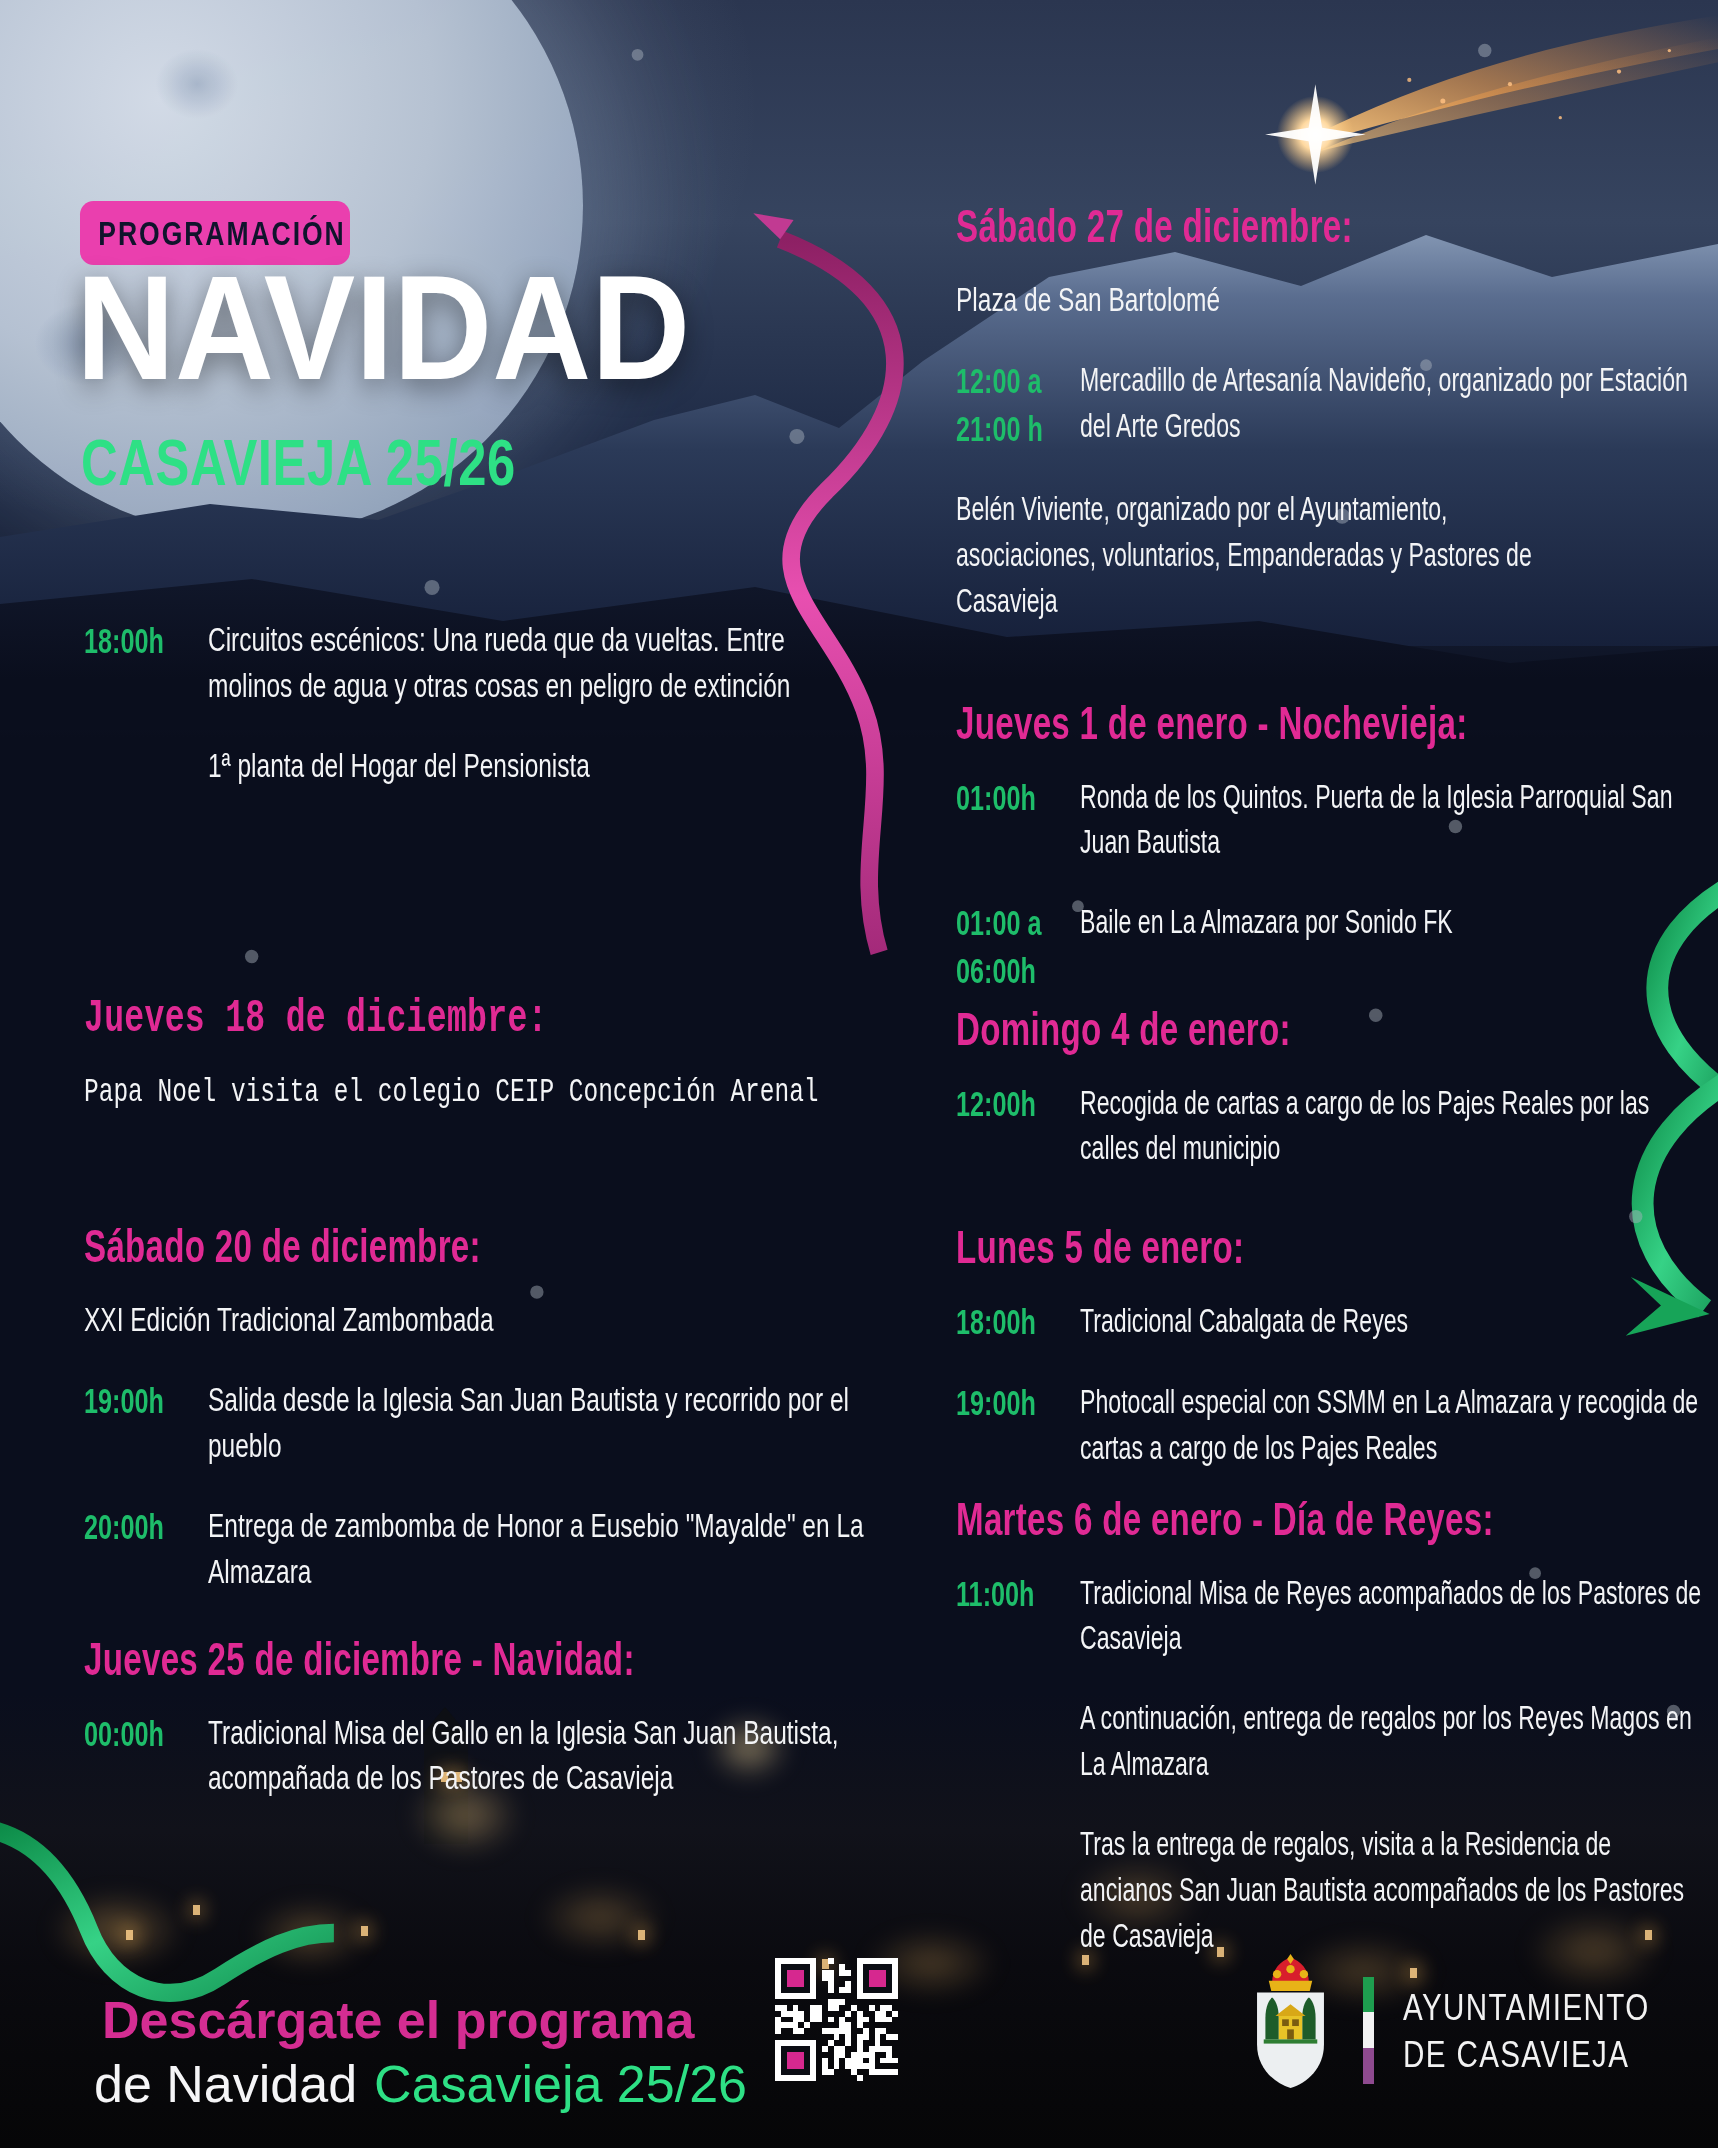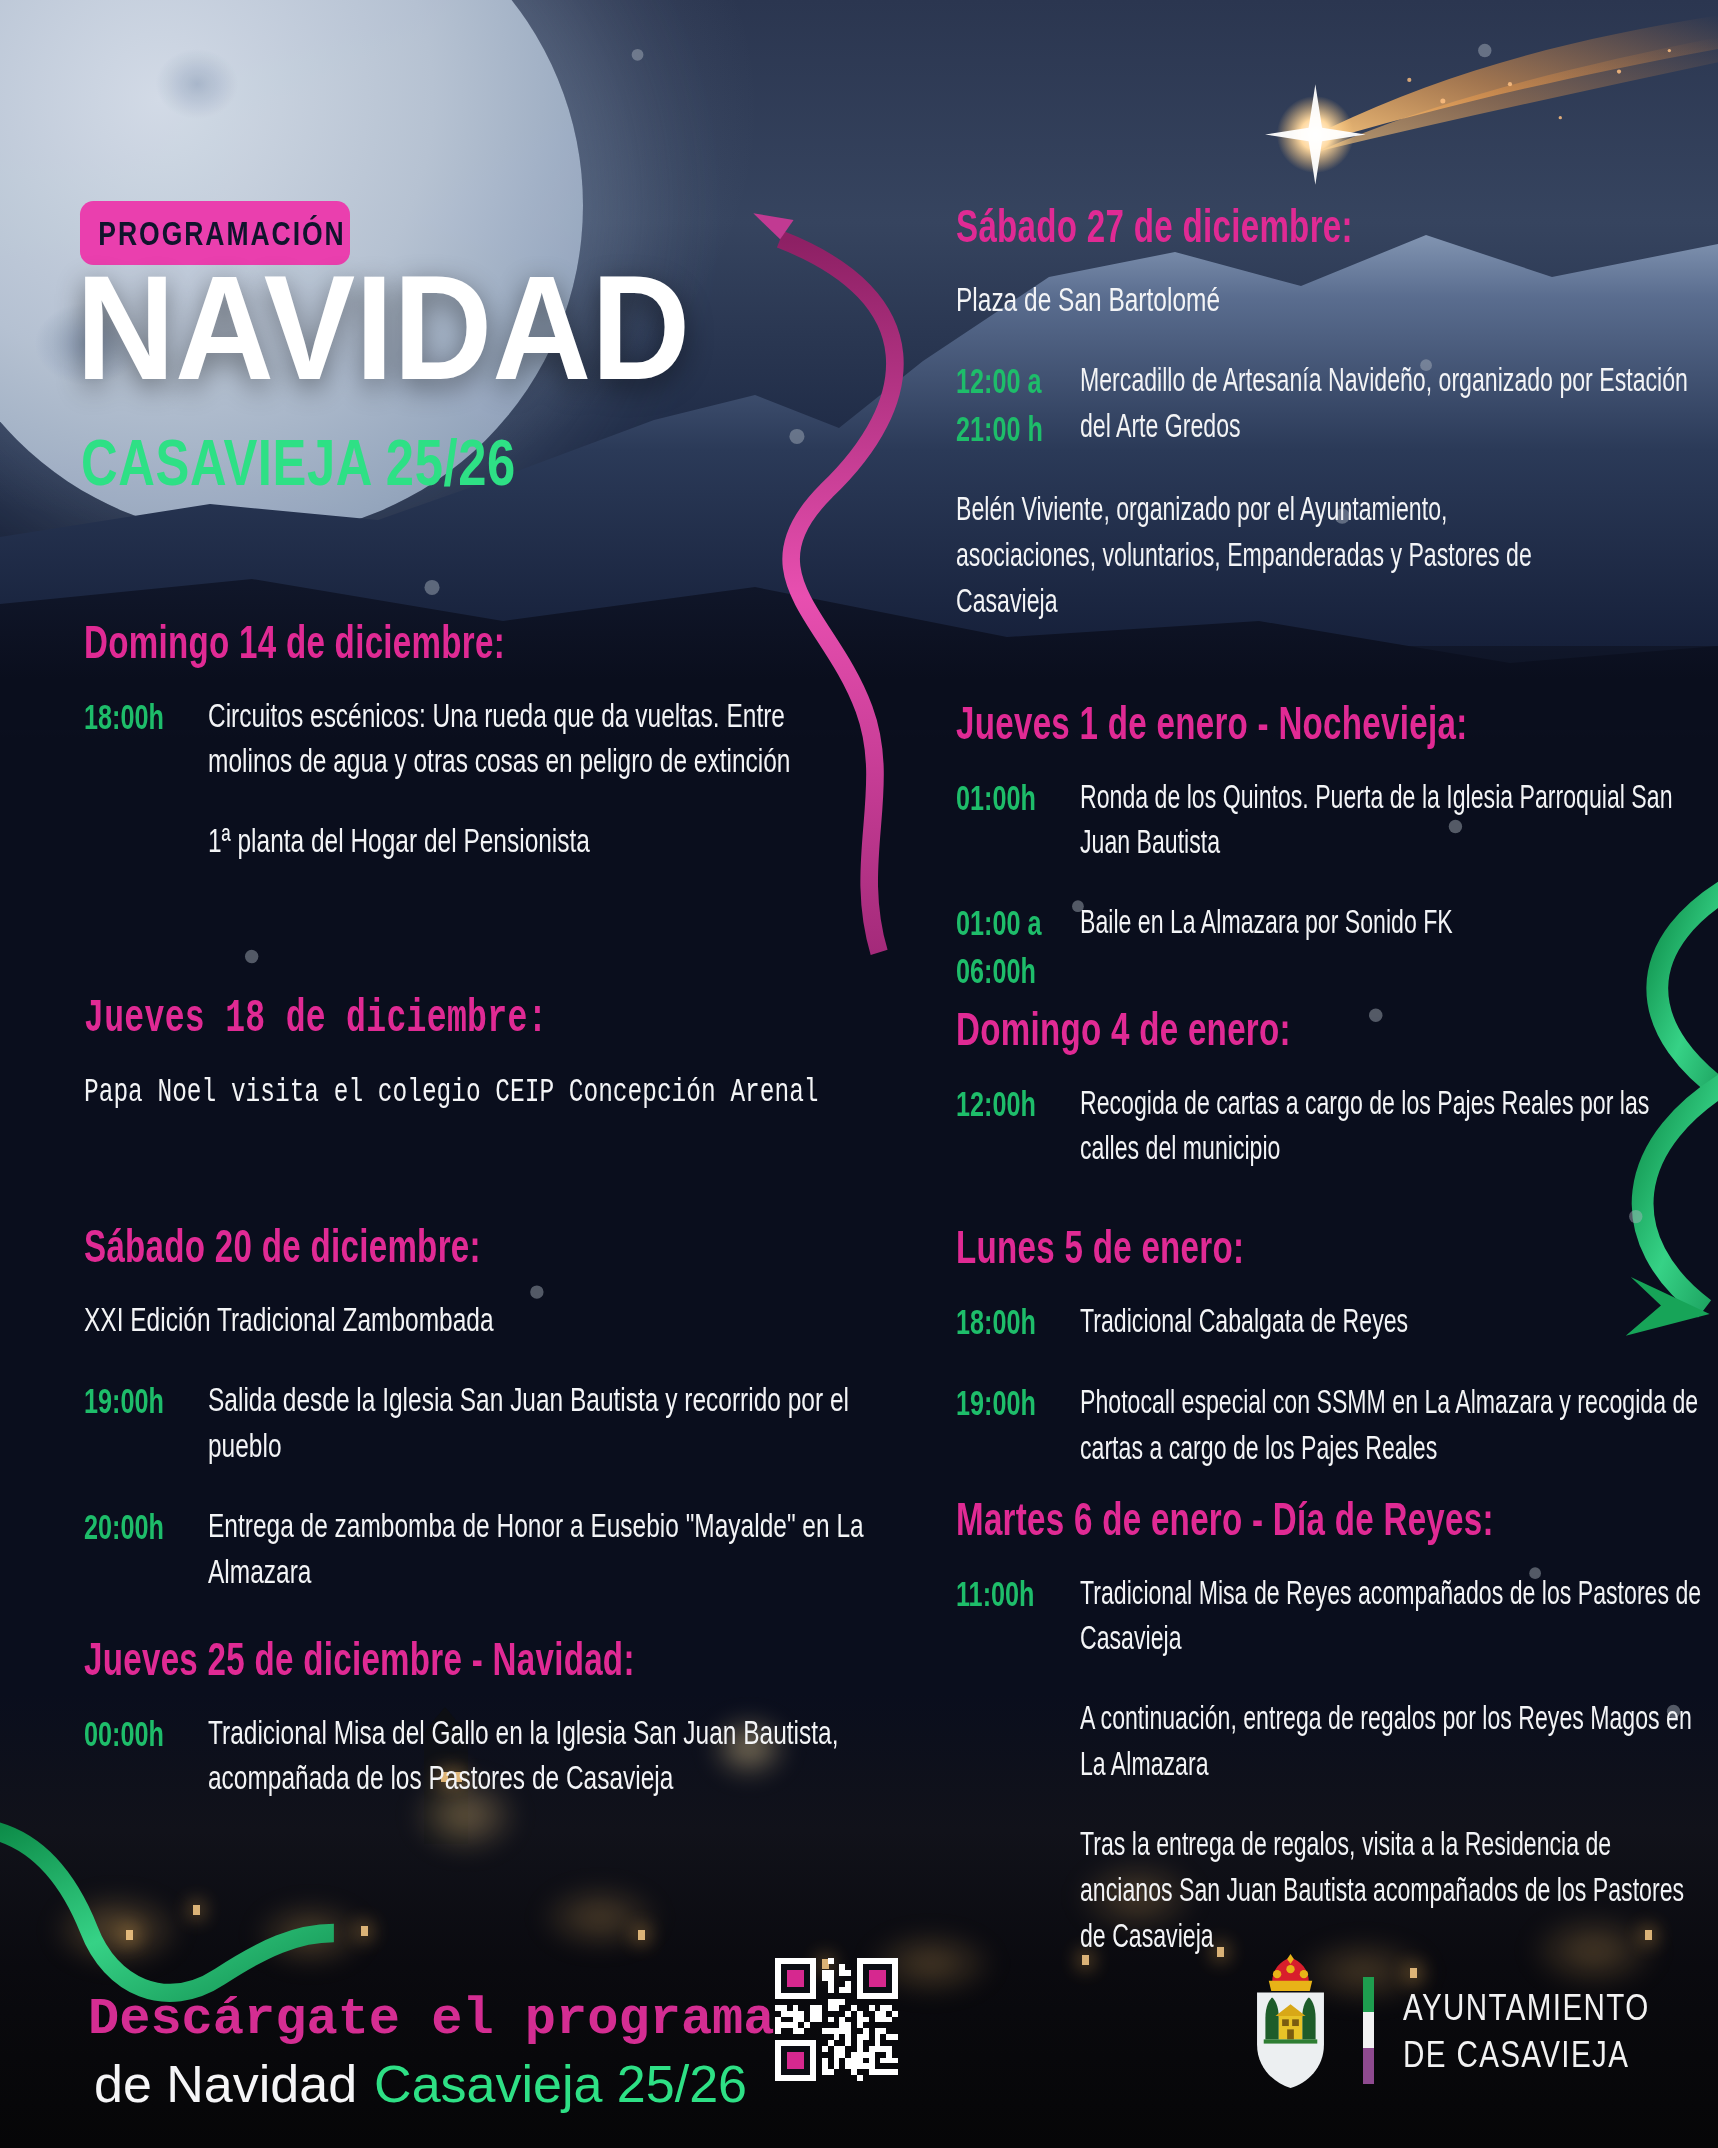--- a/index.html
+++ b/index.html
@@ -60,22 +60,22 @@
   .time span{display:block;transform:scaleX(.72);transform-origin:0 50%;white-space:nowrap;
         font-size:35px;font-weight:700;color:#1ebd6a;line-height:1.35;}
   .desc{flex:none;width:923px;font-size:34px;line-height:1.35;color:#f3f4f6;
         transform:scaleX(.72);transform-origin:0 0;}
   .col-right .desc{transform:scaleX(.68);}
   #l0{left:84px;top:617px;}  #l1{left:84px;top:994px;font-family:Liberation Mono, monospace;} #l2{left:84px;top:1221px;}
   #l3{left:84px;top:1605px;margin-top:29px;}
   #r0{left:956px;top:201px;} #r1{left:956px;top:698px;} #r2{left:956px;top:1004px;}
   #r3{left:956px;top:1222px;} #r4{left:956px;top:1494px;}
   
-  .f1{position:absolute;left:88px;top:1990px;font-size:52px;font-weight:700;color:#d42d92;
-      white-space:nowrap;font-family:Liberation Mono, monospace;}
+  .f1{position:absolute;left:102px;top:1990px;font-size:52px;font-weight:700;color:#d42d92;
+      white-space:nowrap;}
   .f2{position:absolute;left:94px;top:2054px;font-size:52px;font-weight:400;white-space:nowrap;}
   .f2 .w{color:#f5f5f7;margin-right:17px;} .f2 .g{color:#2ee085;}
   .qr{position:absolute;left:775px;top:1958px;}
   .crest{position:absolute;left:1247px;top:1952px;}
   .flagbar{position:absolute;left:1363px;top:1977px;width:11px;height:107px;
       background:linear-gradient(180deg,#1e9e4f 0 33%,#f2f2f2 33% 66%,#8e4a8f 66% 100%);}
   .org{position:absolute;left:1403px;font-size:37px;color:#f2f2f2;letter-spacing:1.7px;
       transform:scaleX(.8);transform-origin:0 50%;white-space:nowrap;}
   .org1{top:1987px;} .org2{top:2034px;}
 </style>
@@ -180,21 +180,20 @@
 
   <div class="badge">
     <span>PROGRAMACIÓN</span>
   </div>
   <div class="title">NAVIDAD</div>
   <div class="subtitle">CASAVIEJA 25/26</div>
 
   <div class="col-left">
 
     <section class="sec" id="l0">
-      <h2><span class="hx">Domingo 14 de diciembre:</span></h2>
       <div class="item">
         <div class="time">
             <span>18:00h</span>
           </div>
         <div class="desc">Circuitos escénicos: Una rueda que da vueltas. Entre molinos de agua y otras cosas en peligro de extinción</div>
       </div>
       <div class="item">
         <div class="time">
             <span></span>
           </div>

